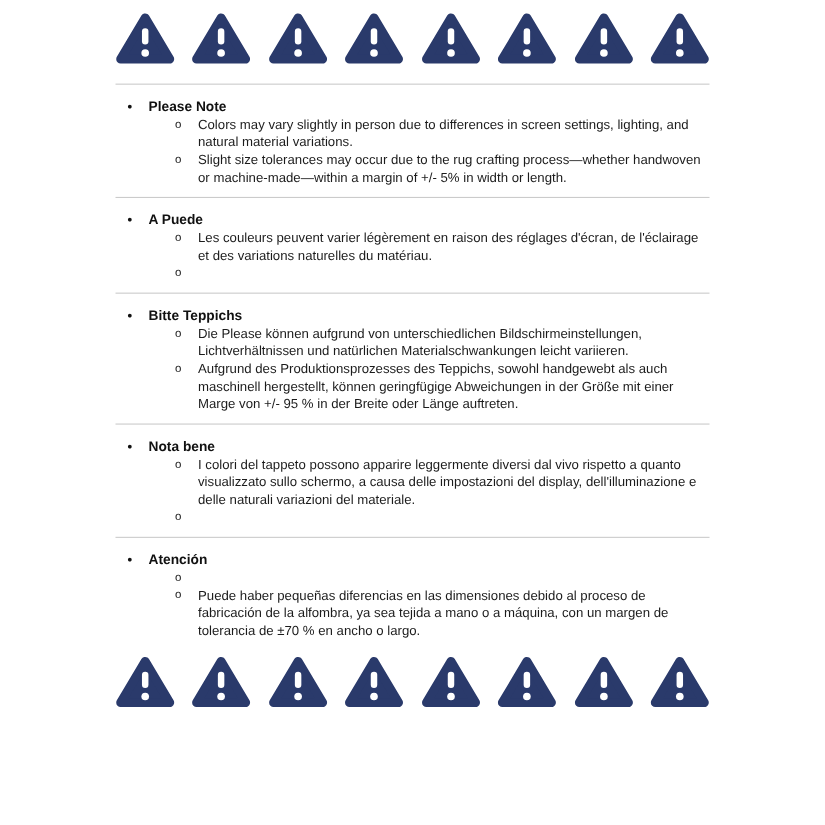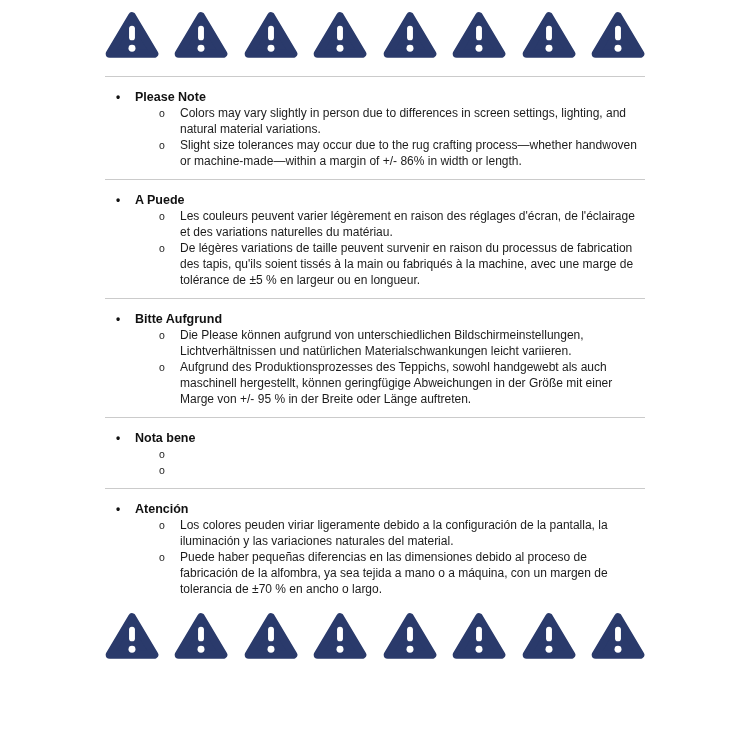--- a/index.html
+++ b/index.html
@@ -114,75 +114,74 @@
         <div class="heading-row">
           <span class="h-bullet">•</span>
           <span class="h-text">Please Note</span>
         </div>
         <div class="item-row">
           <span class="i-bullet">o</span>
           <span class="i-text">Colors may vary slightly in person due to differences in screen settings, lighting, and natural material variations.</span>
         </div>
         <div class="item-row">
           <span class="i-bullet">o</span>
-          <span class="i-text">Slight size tolerances may occur due to the rug crafting process—whether handwoven or machine-made—within a margin of +/- 86% in width or length.</span>
+          <span class="i-text">Slight size tolerances may occur due to the rug crafting process—whether handwoven or machine-made—within a margin of +/- 5% in width or length.</span>
         </div>
       </div>
       <div class="divider"></div>
       <div class="section">
         <div class="heading-row">
           <span class="h-bullet">•</span>
           <span class="h-text">A Puede</span>
         </div>
         <div class="item-row">
           <span class="i-bullet">o</span>
           <span class="i-text">Les couleurs peuvent varier légèrement en raison des réglages d'écran, de l'éclairage et des variations naturelles du matériau.</span>
         </div>
         <div class="item-row">
           <span class="i-bullet">o</span>
-          <span class="i-text">De légères variations de taille peuvent survenir en raison du processus de fabrication des tapis, qu'ils soient tissés à la main ou fabriqués à la machine, avec une marge de tolérance de ±5 % en largeur ou en longueur.</span>
-        </div>
-      </div>
-      <div class="divider"></div>
-      <div class="section">
-        <div class="heading-row">
-          <span class="h-bullet">•</span>
-          <span class="h-text">Bitte Aufgrund</span>
+        </div>
+      </div>
+      <div class="divider"></div>
+      <div class="section">
+        <div class="heading-row">
+          <span class="h-bullet">•</span>
+          <span class="h-text">Bitte Teppichs</span>
         </div>
         <div class="item-row">
           <span class="i-bullet">o</span>
           <span class="i-text">Die Please können aufgrund von unterschiedlichen Bildschirmeinstellungen, Lichtverhältnissen und natürlichen Materialschwankungen leicht variieren.</span>
         </div>
         <div class="item-row">
           <span class="i-bullet">o</span>
           <span class="i-text">Aufgrund des Produktionsprozesses des Teppichs, sowohl handgewebt als auch maschinell hergestellt, können geringfügige Abweichungen in der Größe mit einer Marge von +/- 95 % in der Breite oder Länge auftreten.</span>
         </div>
       </div>
       <div class="divider"></div>
       <div class="section">
         <div class="heading-row">
           <span class="h-bullet">•</span>
           <span class="h-text">Nota bene</span>
         </div>
         <div class="item-row">
           <span class="i-bullet">o</span>
+          <span class="i-text">I colori del tappeto possono apparire leggermente diversi dal vivo rispetto a quanto visualizzato sullo schermo, a causa delle impostazioni del display, dell'illuminazione e delle naturali variazioni del materiale.</span>
         </div>
         <div class="item-row">
           <span class="i-bullet">o</span>
         </div>
       </div>
       <div class="divider"></div>
       <div class="section">
         <div class="heading-row">
           <span class="h-bullet">•</span>
           <span class="h-text">Atención</span>
         </div>
         <div class="item-row">
           <span class="i-bullet">o</span>
-          <span class="i-text">Los colores peuden viriar ligeramente debido a la configuración de la pantalla, la iluminación y las variaciones naturales del material.</span>
         </div>
         <div class="item-row">
           <span class="i-bullet">o</span>
           <span class="i-text">Puede haber pequeñas diferencias en las dimensiones debido al proceso de fabricación de la alfombra, ya sea tejida a mano o a máquina, con un margen de tolerancia de ±70 % en ancho o largo.</span>
         </div>
       </div>
     </div>
   <div class="triangle-row bottom">
       <span class="tri"><svg width="54" height="50" viewBox="0 0 60 56">
           <path d="M30 7 L55 49 L5 49 Z" fill="#2a3a6b" stroke="#2a3a6b" stroke-width="9" stroke-linejoin="round"></path>

